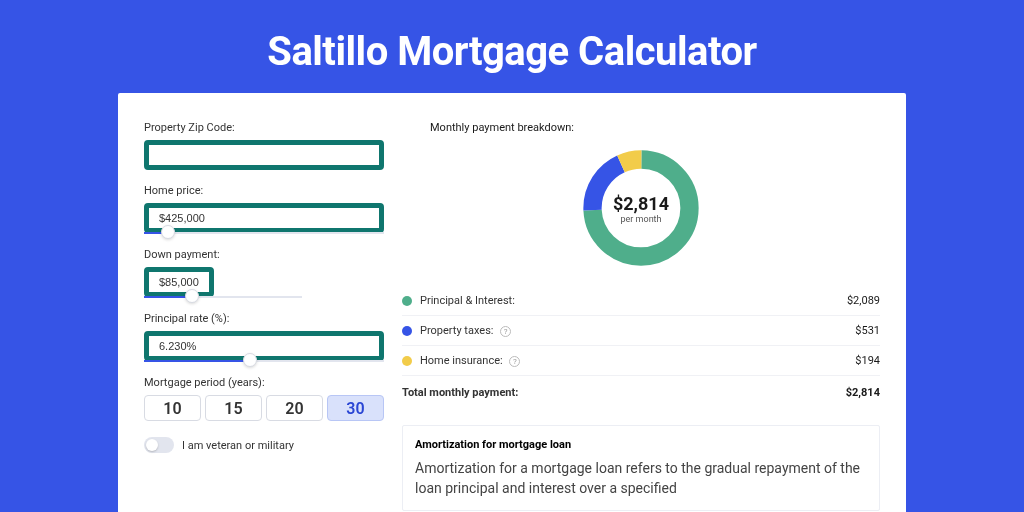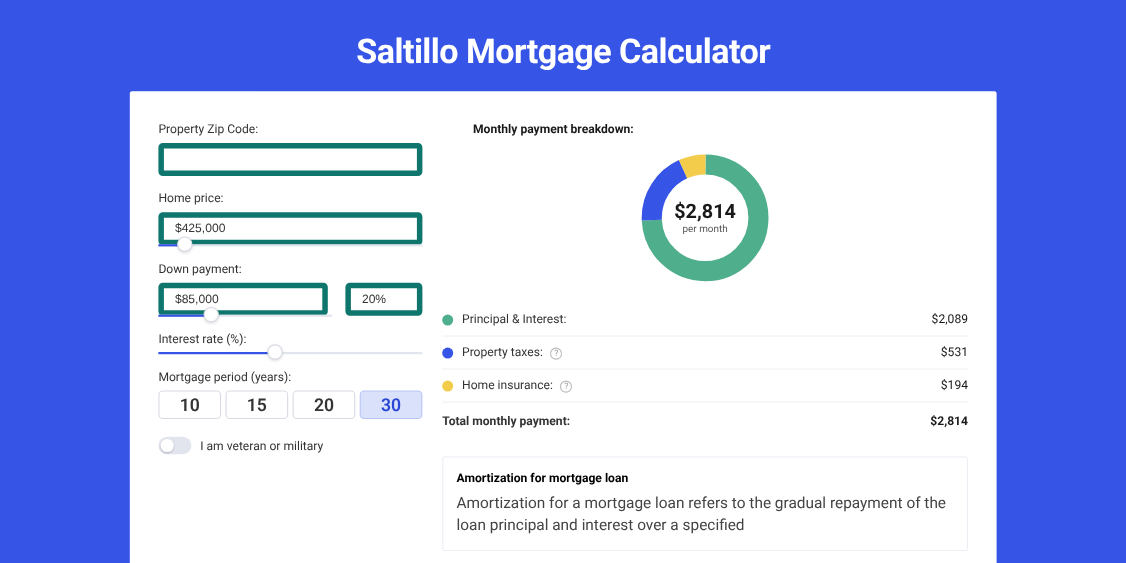--- a/index.html
+++ b/index.html
@@ -5,21 +5,21 @@
   * { box-sizing: border-box; margin: 0; padding: 0; }
   body {
     font-family: -apple-system, BlinkMacSystemFont, "Segoe UI", Roboto, Arial, sans-serif;
     background: #3654e6;
     width: 1024px;
     height: 512px;
     overflow: hidden;
   }
   .page-title {
     color: #fff;
-    font-size: 31px;
+    font-size: 40px;
     font-weight: 700;
     text-align: center;
     padding: 28px 0 18px;
     letter-spacing: -0.5px;
   }
   .card {
     background: #fff;
     width: 788px;
     margin: 0 auto;
     padding: 28px 26px;
@@ -109,21 +109,21 @@
     background: #fff;
     border-radius: 50%;
     position: absolute;
     top: 2px; left: 2px;
     box-shadow: 0 1px 2px rgba(0,0,0,0.2);
   }
   .toggle-label { font-size: 11px; color: #333; }
 
   .section-title {
     font-size: 11px;
-    font-weight: 700;
+    font-weight: 400;
     color: #1a1a1a;
     margin-bottom: 10px;
     padding-left: 28px;
   }
   .donut-wrap {
     display: flex;
     justify-content: center;
     margin: 6px 0 14px;
     position: relative;
   }
@@ -195,30 +195,30 @@
       <div class="slider-line">
         <div class="slider-fill" style="width:10%"></div>
         <div class="slider-thumb" style="left:10%"></div>
       </div>
     </div>
 
     <div class="field-group">
       <label class="lbl">Down payment:</label>
       <div class="dp-row">
         <input class="txt" value="$85,000" style="">
-        <input class="txt" value="20%" style="">
       </div>
       <div class="slider-line" style="width:66%">
         <div class="slider-fill" style="width:30%"></div>
         <div class="slider-thumb" style="left:30%"></div>
       </div>
     </div>
 
     <div class="field-group">
-      <label class="lbl">Interest rate (%):</label>
+      <label class="lbl">Principal rate (%):</label>
+      <input class="txt" value="6.230%" style="">
       <div class="slider-line">
         <div class="slider-fill" style="width:44%"></div>
         <div class="slider-thumb" style="left:44%"></div>
       </div>
     </div>
 
     <div class="field-group">
       <label class="lbl">Mortgage period (years):</label>
       <div class="periods">
         <div class="period-btn">10</div>

